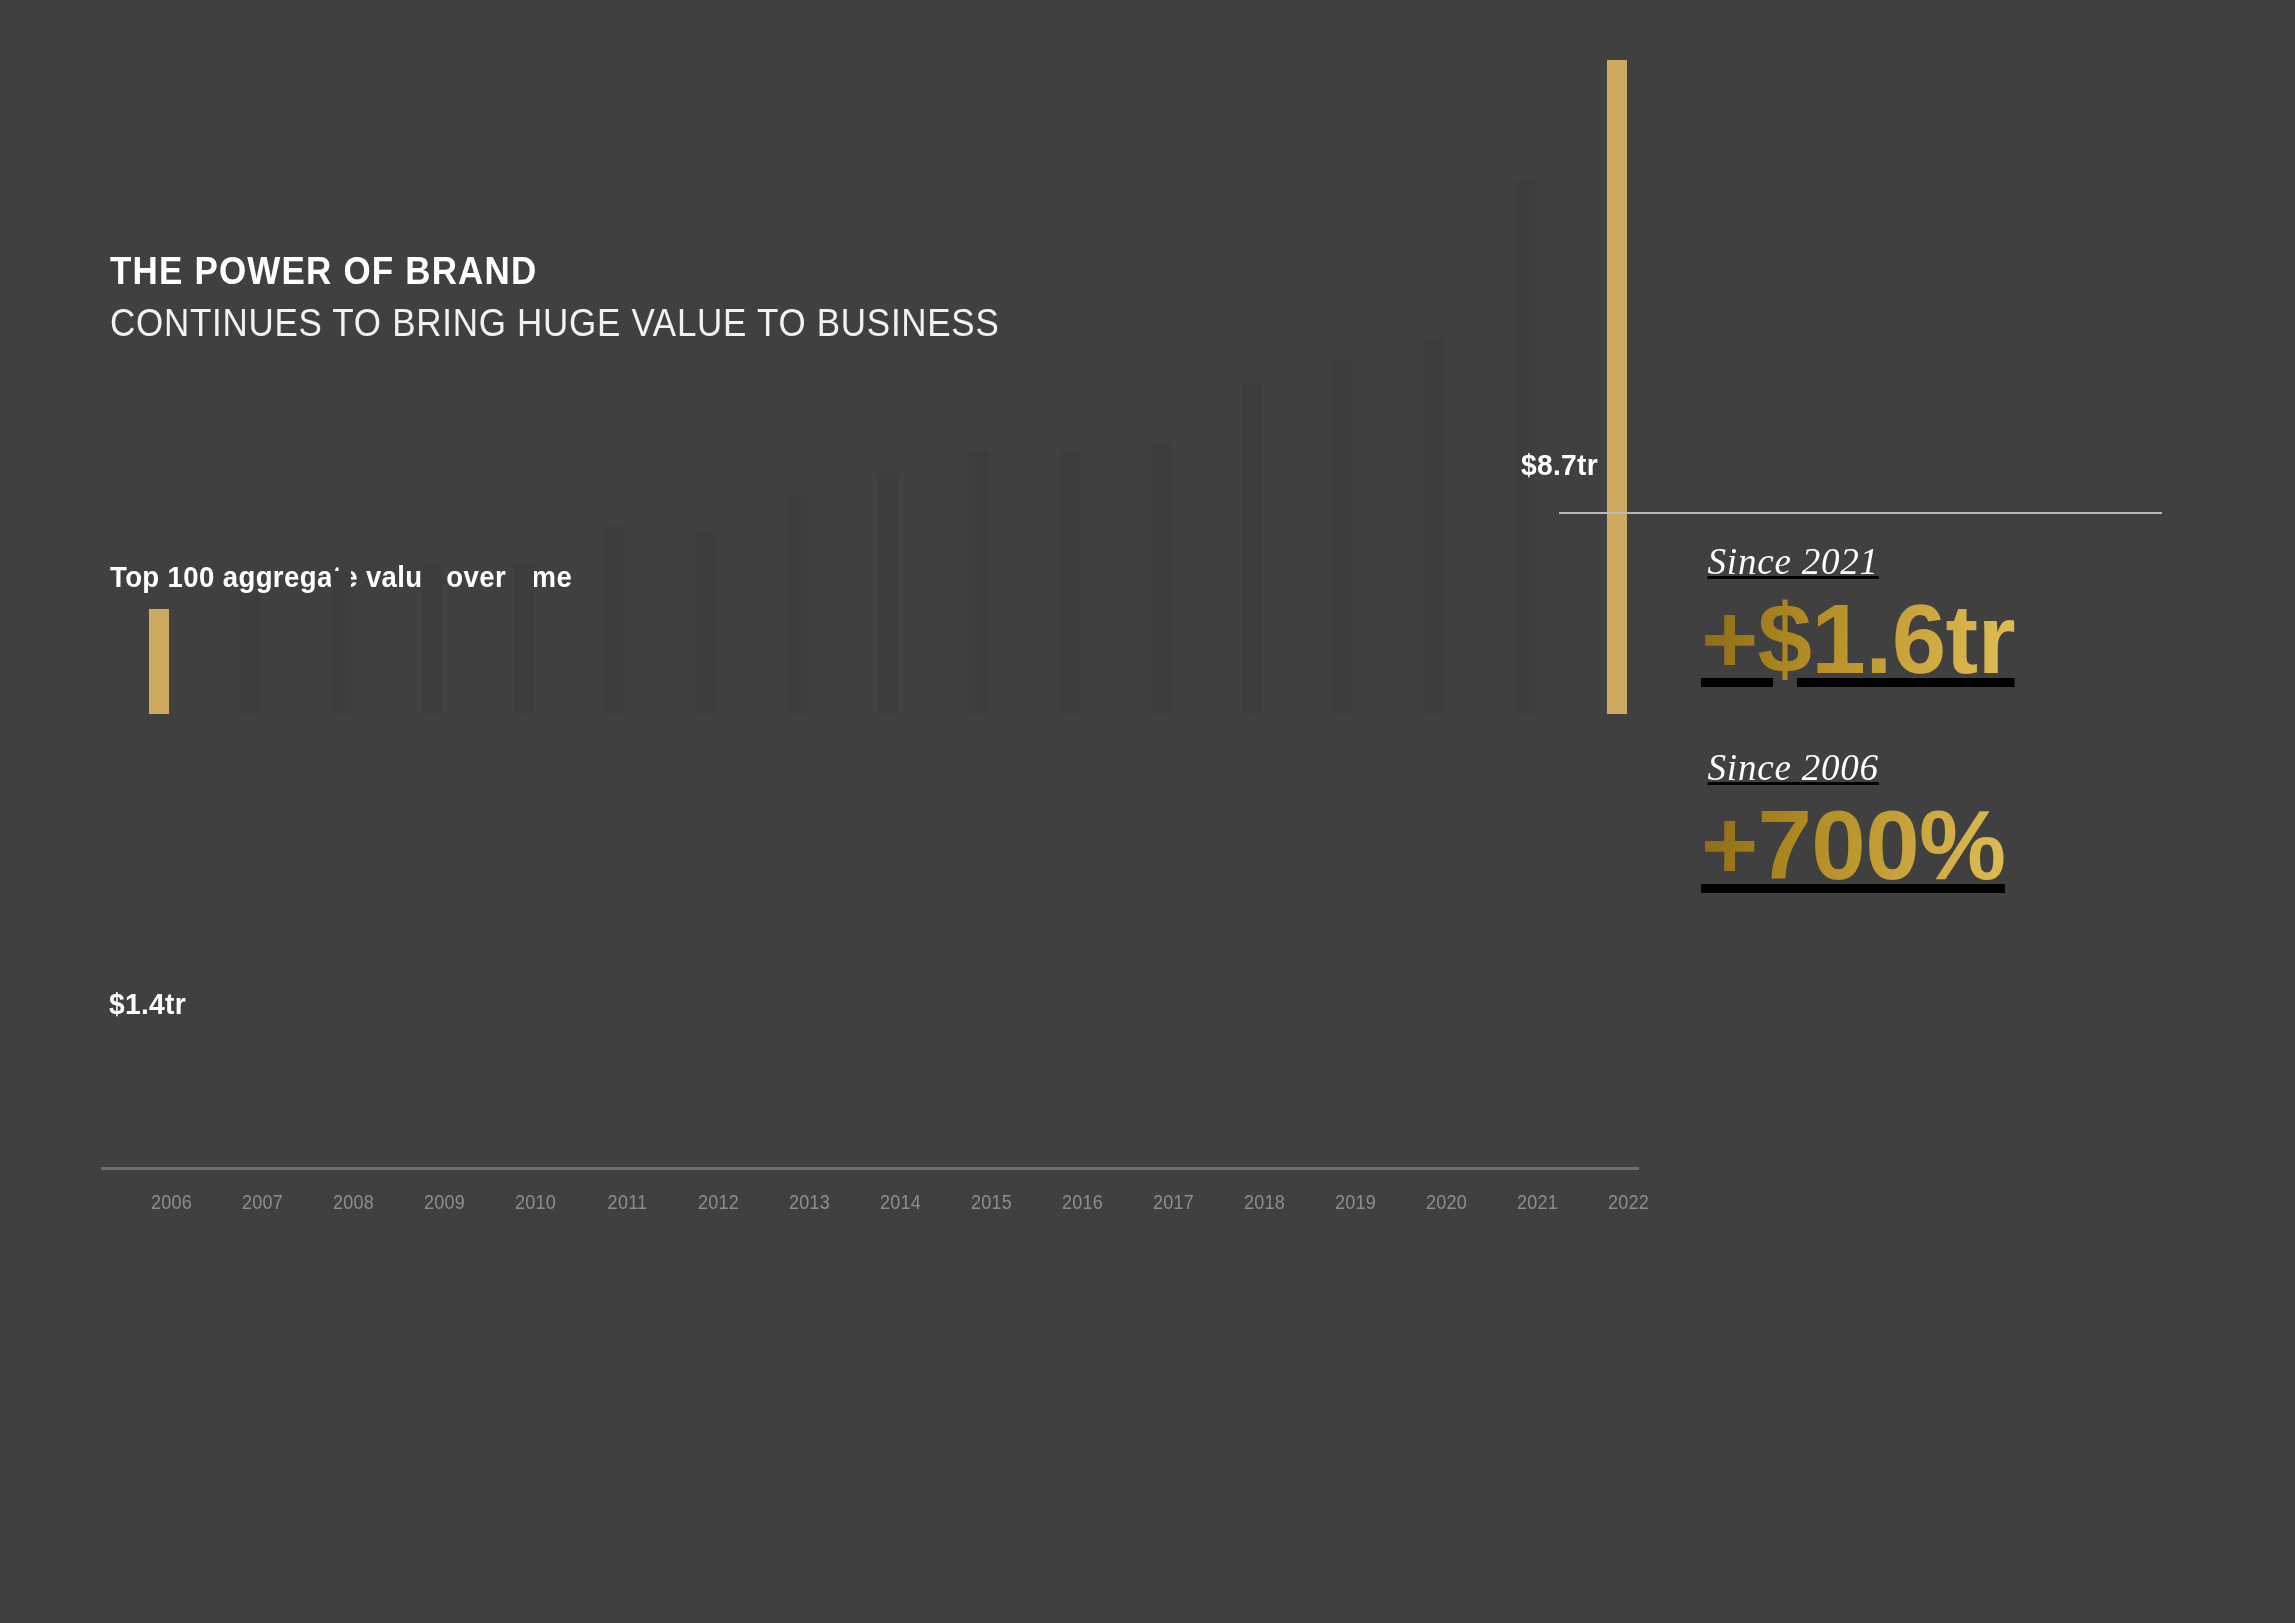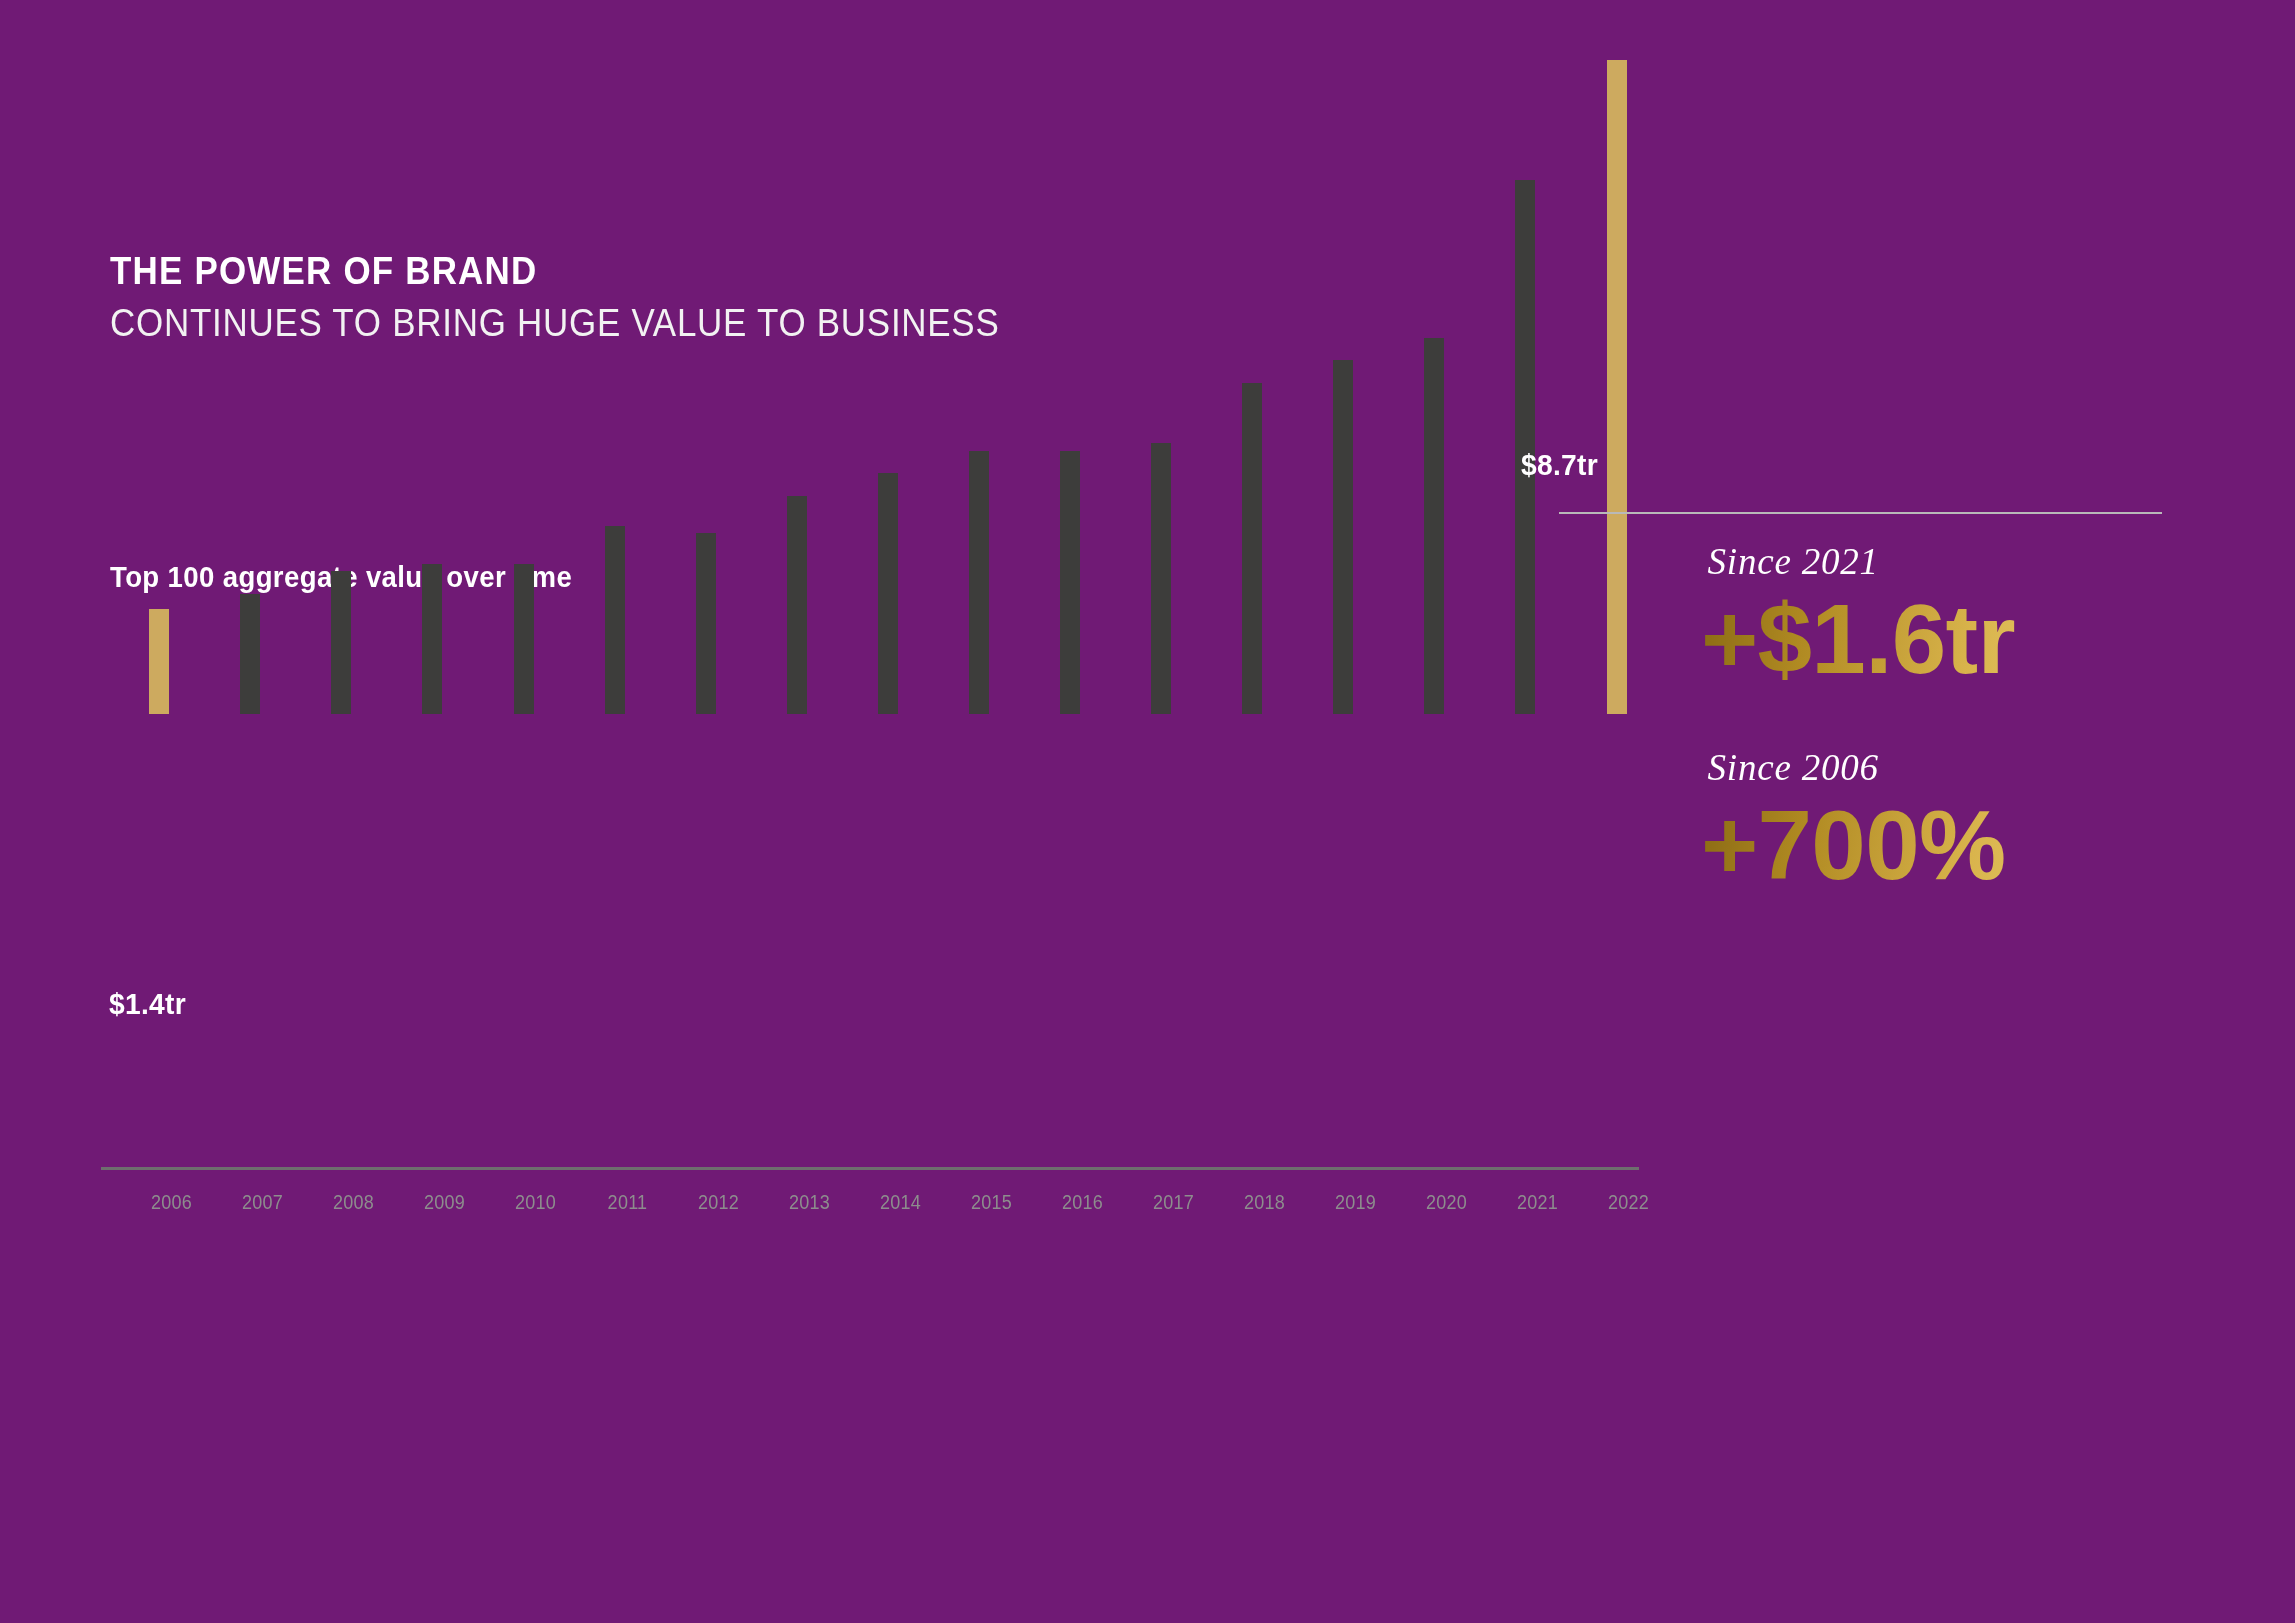--- a/index.html
+++ b/index.html
@@ -14,21 +14,21 @@
     overflow: hidden;
     position: relative;
     -webkit-font-smoothing: antialiased;
   }
 
   .slide {
     position: absolute;
     left: 0; top: 0;
     width: 2295px;
     height: 1623px;
-    background: #701a75;
+    background: #404040;
   }
 
   
   .headline {
     position: absolute;
     left: 110px;
     top: 252px;
     width: 1440px;
   }
   .headline-line1 {
@@ -145,21 +145,21 @@
     background: #b9b9b9;
   }
 
   
   .stats {
     position: absolute;
     left: 1701px;
     top: 543px;
     width: 594px;
   }
-  .stat-block { margin-bottom: 58px; }
+  .stat-block { margin-bottom: 58px; text-decoration: underline; }
   .stat-caption {
     font-family: "Liberation Serif", serif;
     font-style: italic;
     font-weight: 400;
     font-size: 37px;
     color: #ffffff;
     letter-spacing: 0.8px;
     line-height: 1.0;
     margin-left: 6.5px;
   }

